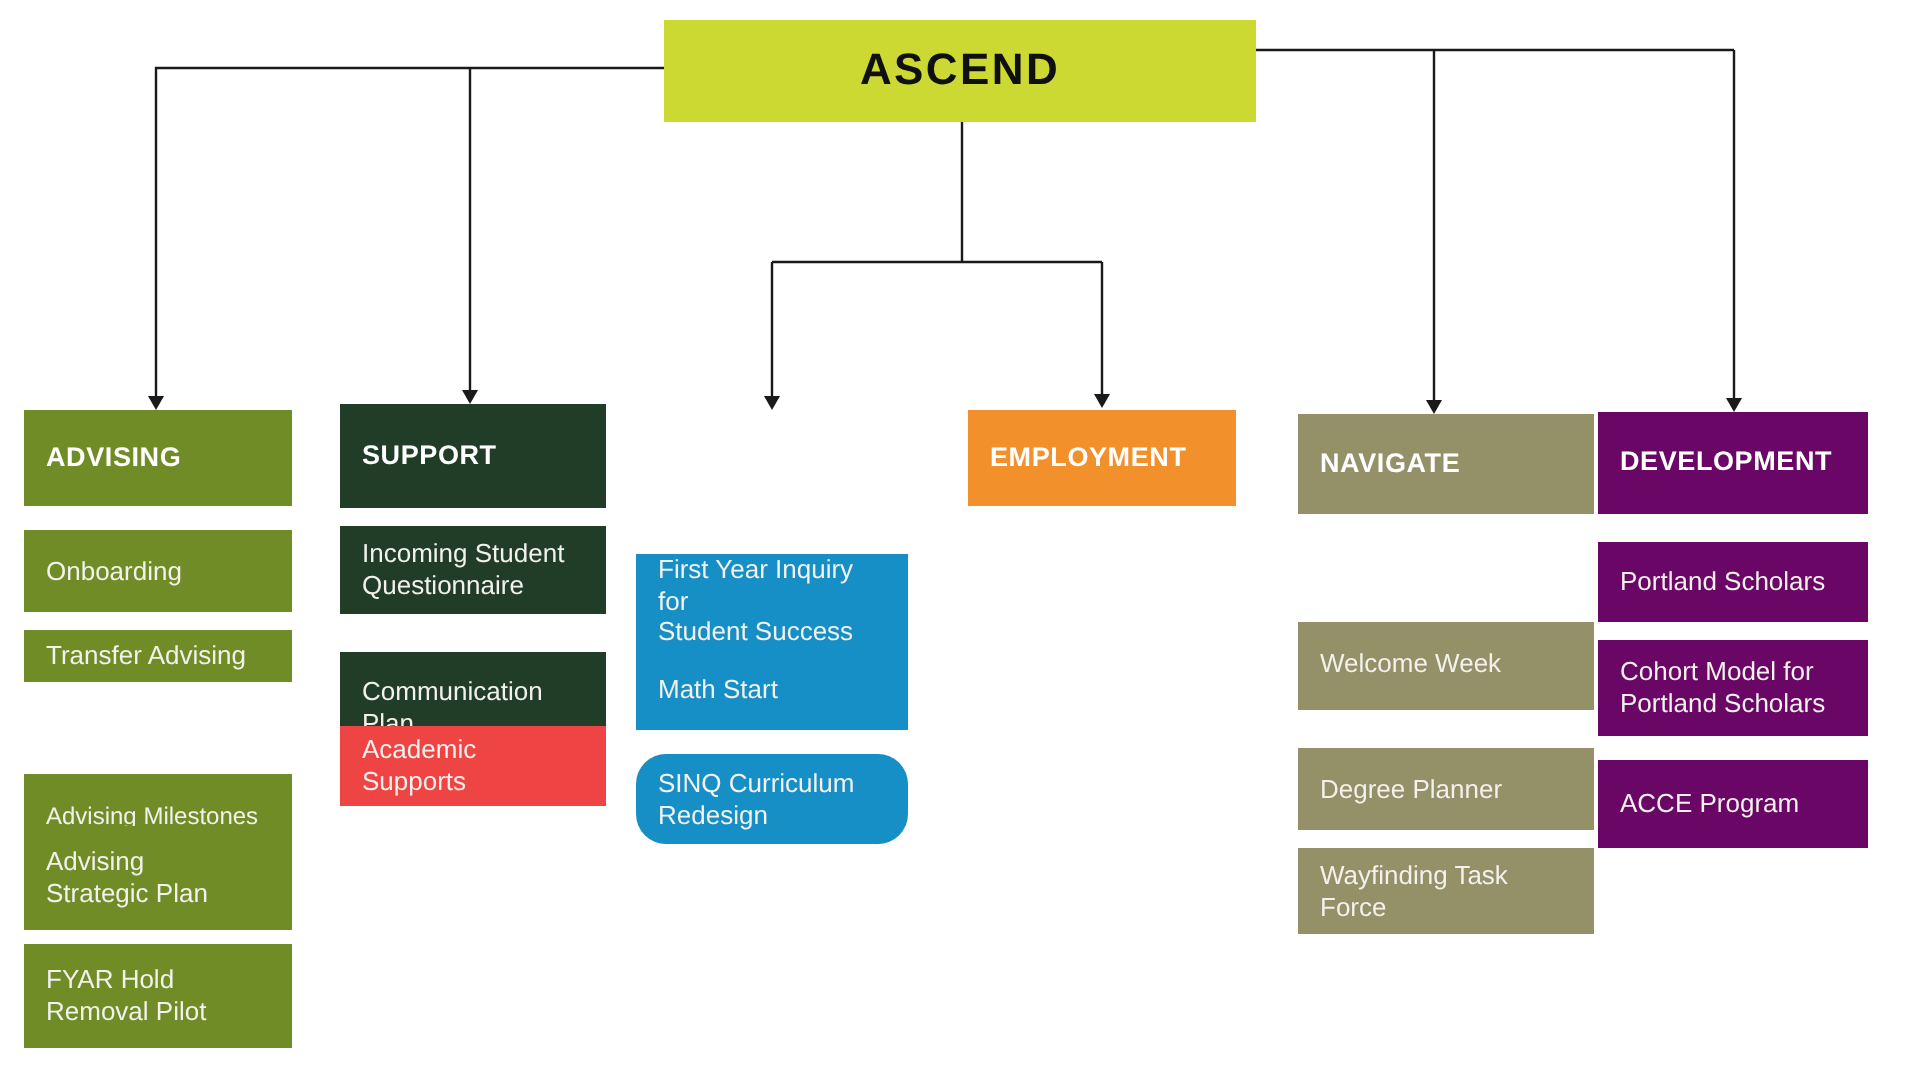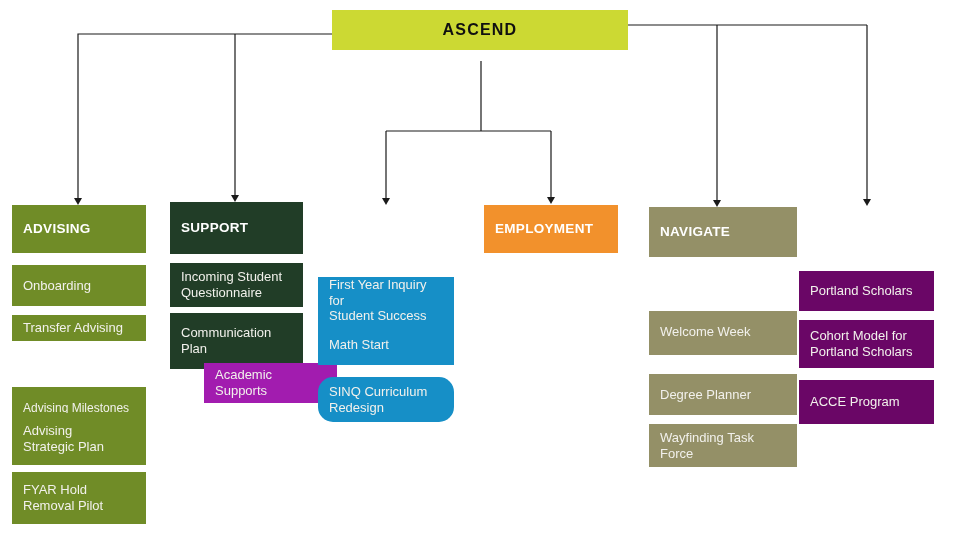--- a/index.html
+++ b/index.html
@@ -35,44 +35,44 @@
     white-space: pre-line;
   }
   .hdr {
     font-weight: 700;
     font-size: 13.5px;
     letter-spacing: 0.3px;
     color: #ffffff;
     white-space: nowrap;
   }
   .root {
-    left: 332px; top: 10px; width: 296px; height: 40px;
+    left: 332px; top: 10px; width: 296px; height: 51px;
     justify-content: center;
-    font-size: 16px;
+    font-size: 22px;
     font-weight: 800;
     letter-spacing: 1.2px;
     color: #101010;
     white-space: nowrap;
   }
   .small { font-size: 12px; white-space: nowrap; }
 
   
   .adv  { left: 12px;  width: 134px; }
   .adv-h { top: 205px; height: 48px; }
   .adv-0 { top: 265px; height: 41px; }
   .adv-1 { top: 315px; height: 26px; }
   .adv-2 { top: 363px; height: 42px; }
   .adv-3 { top: 413px; height: 52px; }
   .adv-4 { top: 472px; height: 52px; }
 
   
   .sup  { left: 170px; width: 133px; }
   .sup-h { top: 202px; height: 52px; }
   .sup-0 { top: 263px; height: 44px; }
-  .sup-1 { top: 313px; height: 56px; }
+  .sup-1 { top: 326px; height: 56px; }
   .sup-2 { top: 363px; height: 40px; }
 
   
   .cur  { left: 318px; width: 136px; }
   .cur-h { top: 205px; height: 49px; }
   .cur-0 { top: 277px; height: 47px; }
   .cur-1 { top: 324px; height: 41px; }
   .cur-2 { top: 377px; height: 45px; border-radius: 15px; }
 
   
@@ -127,35 +127,36 @@
   <div class="box adv adv-3" style="background-color: rgb(112, 140, 39);">Advising
 Strategic Plan</div>
   <div class="box adv adv-4" style="background-color: rgb(112, 140, 39);">FYAR Hold
 Removal Pilot</div>
 
   <div class="box hdr sup sup-h" style="background-color: rgb(33, 61, 39);">SUPPORT</div>
   <div class="box sup sup-0" style="background-color: rgb(33, 61, 39);">Incoming Student
 Questionnaire</div>
   <div class="box sup sup-1" style="background-color: rgb(33, 61, 39);">Communication
 Plan</div>
-  <div class="box sup sup-2" style="background-color: #a21caf; margin-left: 34px;">Academic Supports</div>
+  <div class="box sup sup-2" style="background-color: #ef4444;">Academic Supports</div>
 
   <div class="box cur cur-0" style="background-color: rgb(22, 143, 199);">First Year Inquiry for
 Student Success</div>
   <div class="box cur cur-1" style="background-color: rgb(22, 143, 199);">Math Start</div>
   <div class="box cur cur-2" style="background-color: rgb(22, 143, 199);">SINQ Curriculum
 Redesign</div>
 
   <div class="box hdr emp emp-h" style="background-color: rgb(242, 145, 44);">EMPLOYMENT</div>
 
   <div class="box hdr nav nav-h" style="background-color: rgb(148, 144, 103);">NAVIGATE</div>
   <div class="box nav nav-0" style="background-color: rgb(148, 144, 103); margin-top: 44px;">Resource Fair</div>
   <div class="box nav nav-1" style="background-color: rgb(148, 144, 103);">Welcome Week</div>
   <div class="box nav nav-2" style="background-color: rgb(148, 144, 103);">Degree Planner</div>
   <div class="box nav nav-3" style="background-color: rgb(148, 144, 103);">Wayfinding Task
 Force</div>
 
+  <div class="box hdr dev dev-h" style="background-color: rgb(106, 6, 102);">DEVELOPMENT</div>
   <div class="box dev dev-0" style="background-color: rgb(106, 6, 102);">Portland Scholars</div>
   <div class="box dev dev-1" style="background-color: rgb(106, 6, 102);">Cohort Model for
 Portland Scholars</div>
   <div class="box dev dev-2" style="background-color: rgb(106, 6, 102);">ACCE Program</div>
 
 </div>
 
 </body></html>

